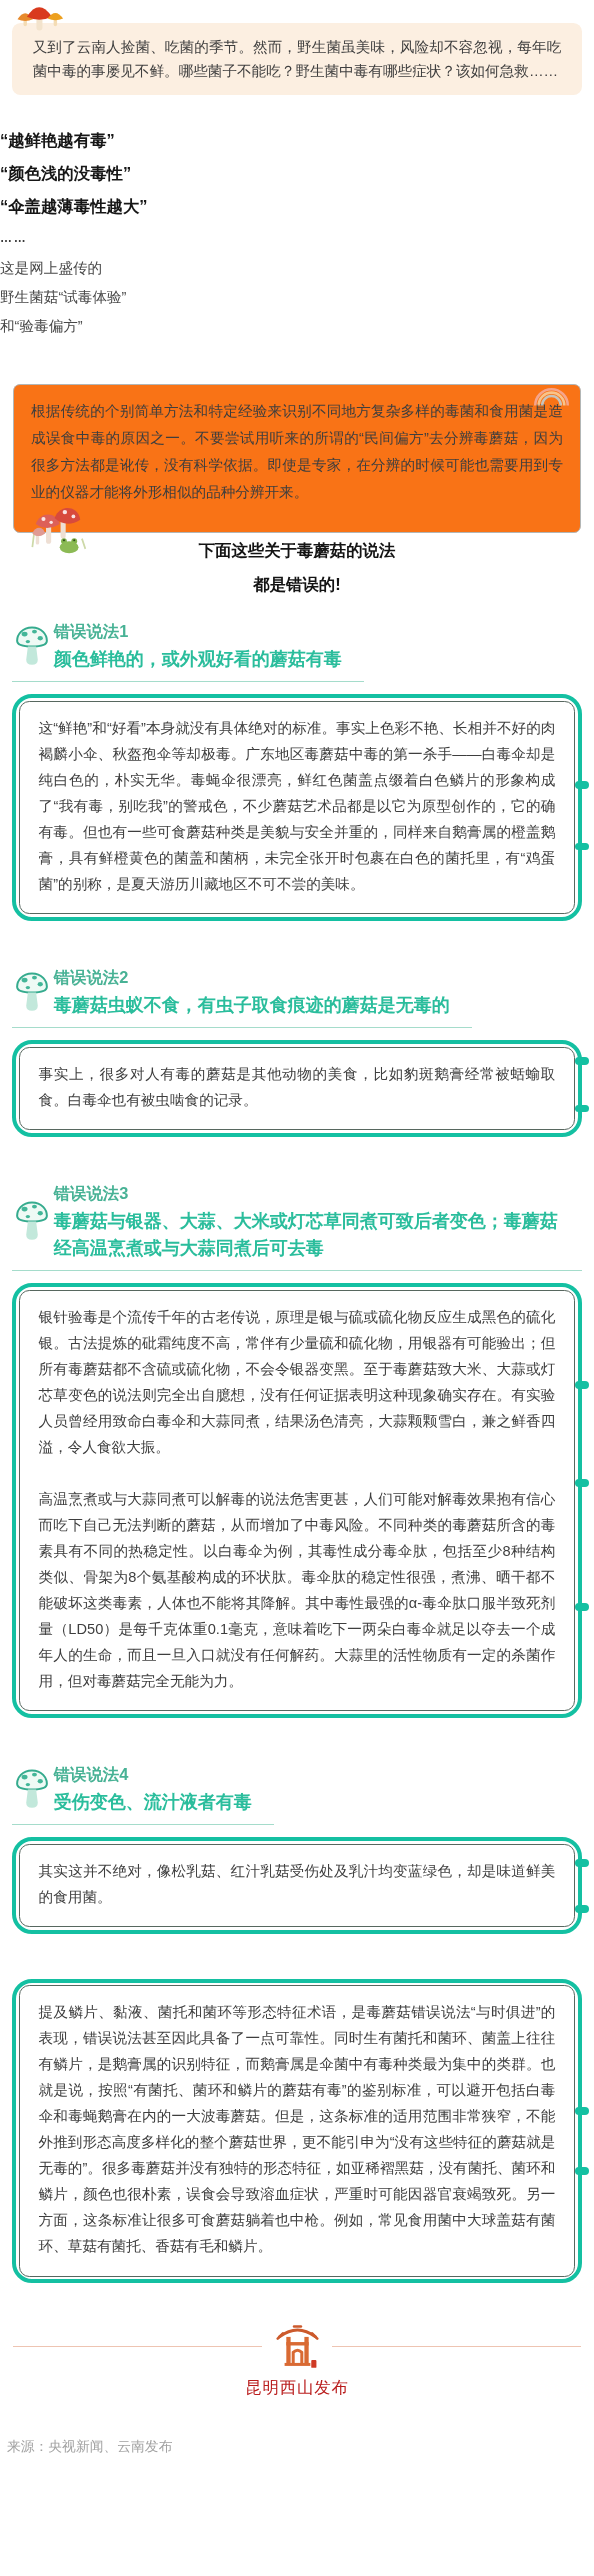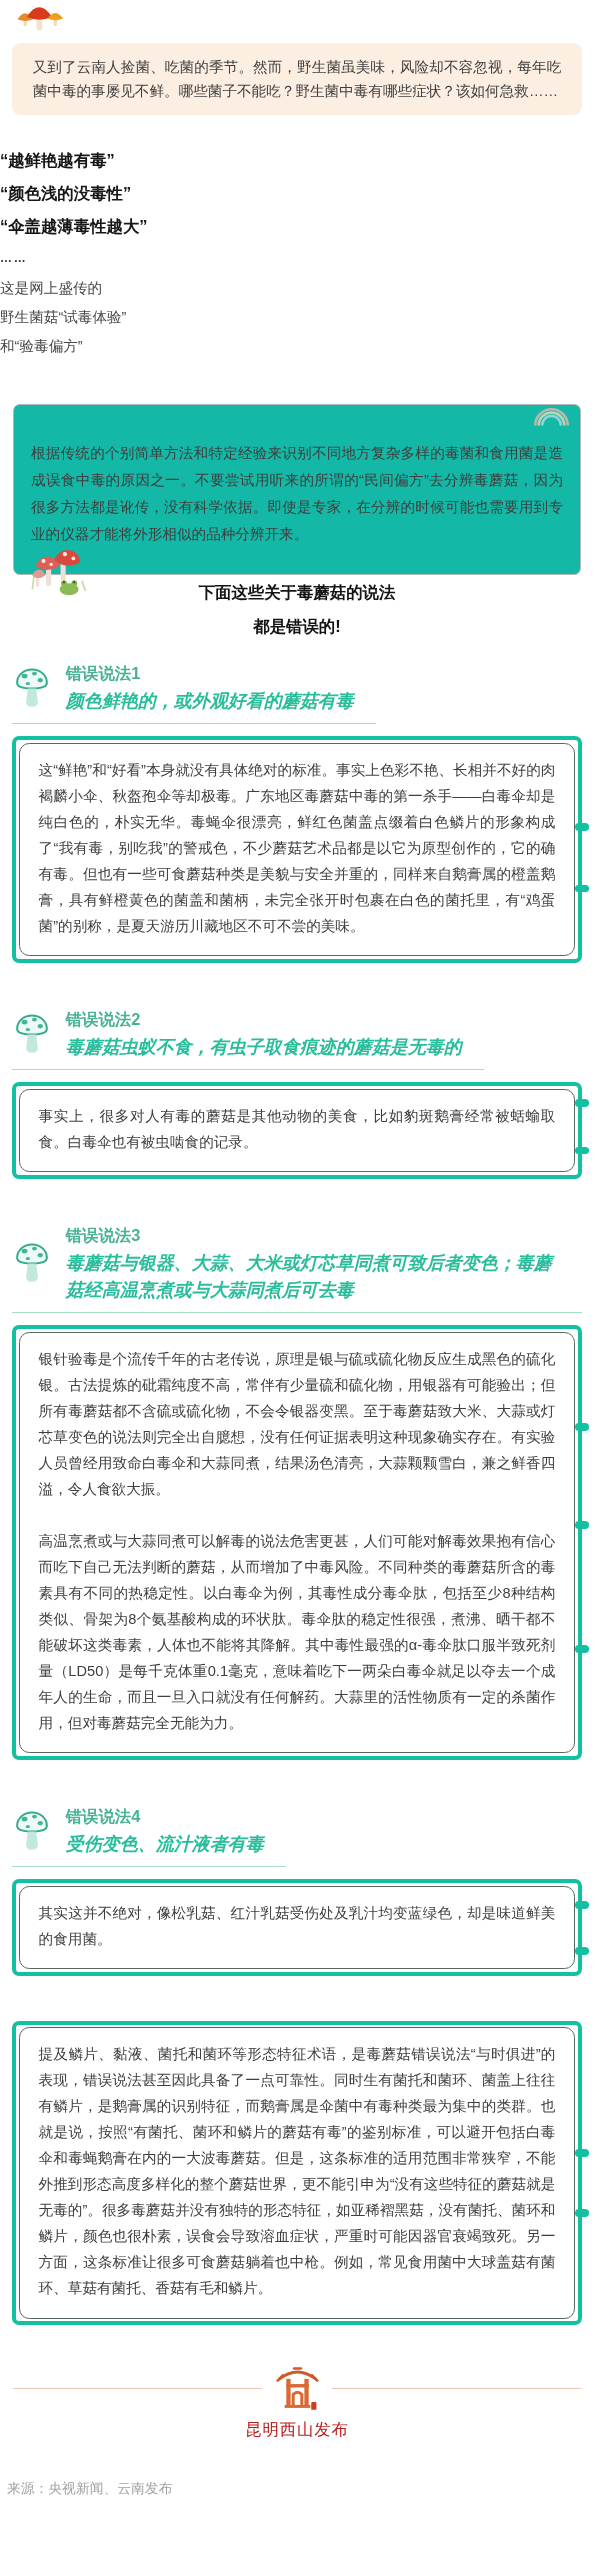--- a/index.html
+++ b/index.html
@@ -5,60 +5,60 @@
   html,body{margin:0;padding:0;background:#ffffff;}
   body{
     width:594px;
     font-family:"Liberation Sans","DejaVu Sans",sans-serif;
     color:#3f3f3f;
     -webkit-font-smoothing:antialiased;
   }
   .page{width:594px;position:relative;overflow:hidden;padding-bottom:15.5px;}
 
   
-  .intro-wrap{position:relative;padding-top:43px;}
+  .intro-wrap{position:relative;padding-top:23px;}
   .mushrooms-icon{position:absolute;top:2.6px;left:13.8px;line-height:0;}
   .intro-box{
     margin:0 12px;background:#fcefe1;border-radius:8.6px;
     padding:12px 20.7px;font-size:14.6px;line-height:24px;color:#3e3e3e;
     text-align:justify;
   }
 
   
   .quotes{margin-top:29px;text-align:left;}
   .q-bold{font-size:16.4px;line-height:33px;font-weight:bold;color:#161616;}
   .q-ellipsis{font-size:12px;line-height:31px;color:#3c3c3c;letter-spacing:1.7px;font-weight:bold;}
   .q-light{font-size:14.6px;line-height:29px;color:#484848;}
 
   
   .note-wrap{position:relative;margin:43px 13px 0;}
   .note-box{
     border:0.9px solid #b2b6b6;border-radius:6.9px;
-    padding:35px 17px 26px;font-size:14.6px;line-height:27px;color:#3e3e3e;
-    text-align:justify;background:#14b8a6;
+    padding:13px 17px 26px;font-size:14.6px;line-height:27px;color:#3e3e3e;
+    text-align:justify;background:#f97316;
   }
   .rainbow-icon{position:absolute;top:0px;right:8.6px;line-height:0;}
   .frog-icon{position:absolute;bottom:-20.7px;left:8.6px;line-height:0;}
 
   
   .heading{text-align:center;font-size:16.4px;line-height:34px;font-weight:bold;color:#141414;}
 
   
   .section{margin:45px 12px 0;}
   .section.first{margin-top:19px;}
   .sec-header{
-    display:flex;align-items:center;gap:16px;
+    display:flex;align-items:center;gap:4px;
     width:fit-content;max-width:100%;
     border-bottom:0.9px solid #a5dccb;
     padding:0 22.4px 8.6px 1.7px;
   }
   .sec-mushroom{flex:0 0 auto;line-height:0;}
   .sec-label{font-size:16.4px;line-height:22.4px;font-weight:bold;color:#48b295;}
-  .sec-title{font-size:18px;line-height:27px;font-weight:bold;color:#2abd9c;margin-top:3.4px;font-style:italic;}
-  .sec-box{position:relative;margin-top:12px;border:4.3px solid #14c0a2;border-radius:7px;padding:2.6px;background:#fff;}
+  .sec-title{font-size:18px;line-height:27px;font-weight:bold;color:#2abd9c;margin-top:3.4px;}
+  .sec-box{position:relative;margin-top:12px;border:4.3px solid #14c0a2;border-radius:20px;padding:2.6px;background:#fff;}
   .sec-inner{
     border:0.9px solid #57675f;border-radius:10.3px;
     padding:13px 19px 16.4px;font-size:14.6px;line-height:26px;color:#3e3e3e;
     text-align:justify;
   }
   .sec-inner p{margin:0;}
   .sec-inner p + p{margin-top:26px;}
   .pill{
     position:absolute;right:-11.2px;width:13.8px;height:7.8px;border-radius:4.3px;
     background:#14c0a2;

